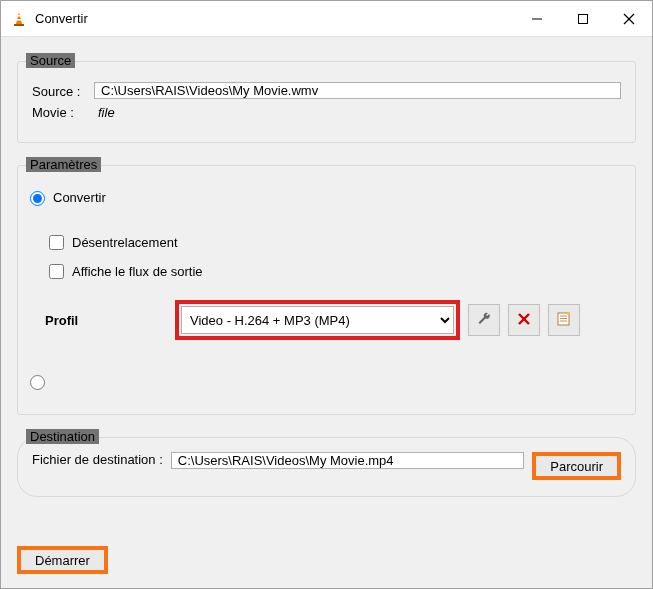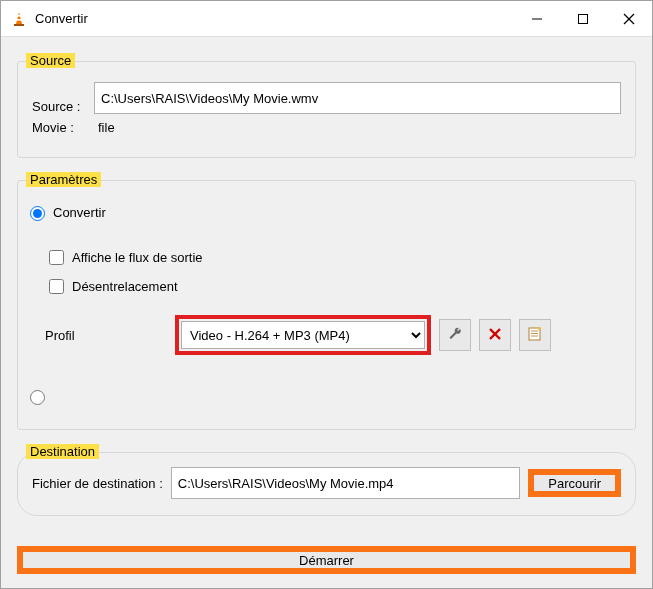--- a/index.html
+++ b/index.html
@@ -54,46 +54,47 @@
     border: 1px solid #d8d8d8;
     border-radius: 3px;
     padding: 14px 14px 16px 14px;
     margin-top: 10px;
     position: relative;
   }
   .group-title {
     position: absolute;
     top: -9px;
     left: 8px;
-    background: #fde047;
+    background: #737373;
     padding: 0 4px;
     font-size: 13px;
     color: #000;
   }
   .row {
     display: flex;
     align-items: flex-end;
     margin: 6px 0;
   }
   .label {
     min-width: 62px;
     font-size: 13px;
   }
   .text-input {
     flex: 1;
-    height: 32px;
+    height: 17px;
     border: 1px solid #b0b0b0;
     background: #fff;
     padding: 2px 6px;
     font-family: inherit;
     font-size: 13px;
   }
   .static-val {
     font-size: 13px;
     padding-left: 4px;
+    font-style: italic;
   }
   .radio-row, .check-row {
     display: flex;
     align-items: center;
     margin: 8px 0;
   }
   .radio-row input, .check-row input {
     margin-right: 8px;
     width: 15px; height: 15px;
   }
@@ -102,28 +103,29 @@
   }
   .profile-row {
     display: flex;
     align-items: center;
     margin-top: 18px;
     margin-bottom: 10px;
   }
   .profile-label {
     width: 150px;
     padding-left: 20px;
+    font-weight: bold;
   }
   .highlight-box {
     border: 4px solid #e02020;
     padding: 2px;
     display: flex;
   }
   select.combo {
-    width: 244px;
+    width: 273px;
     height: 28px;
     border: 1px solid #b0b0b0;
     background: #fff;
     font-family: inherit;
     font-size: 13px;
     padding: 2px 4px;
   }
   .icon-btn {
     width: 32px;
     height: 32px;
@@ -132,36 +134,34 @@
     margin-left: 8px;
     display: flex;
     align-items: center;
     justify-content: center;
   }
   .icon-btn svg { width: 16px; height: 16px; }
   .btn {
     height: 28px;
     min-width: 82px;
     padding: 0 14px;
-    border: 6px solid #f97316;
+    border: 4px solid #f97316;
     background: #e9e9e9;
     font-family: inherit;
     font-size: 13px;
     cursor: pointer;
   }
   .footer {
     display: flex;
     justify-content: space-between;
     gap: 10px;
     padding: 10px 16px 14px 16px;
-    flex-direction: column;
   }
   .dest-row {
     display: flex;
-    align-items: center;
     gap: 8px;
   }
 </style>
 </head>
 <body>
 
 <div class="window">
 
   <div class="titlebar">
     <span class="app-icon">
@@ -210,26 +210,26 @@
 
       <label class="radio-row">
         <input type="radio" name="mode" checked="" style="">
         <span>Convertir</span>
       </label>
 
       <div style="height:10px;"></div>
 
       <label class="check-row indent">
         <input type="checkbox" style="">
-        <span>Affiche le flux de sortie</span>
+        <span>Désentrelacement</span>
       </label>
 
       <label class="check-row indent">
         <input type="checkbox" style="">
-        <span>Désentrelacement</span>
+        <span>Affiche le flux de sortie</span>
       </label>
 
       <div class="profile-row">
         <span class="profile-label">Profil</span>
         <span class="highlight-box">
           <select class="combo">
             <option>Video - H.264 + MP3 (MP4)</option>
           </select>
         </span>
         <button class="icon-btn" title="edit">

